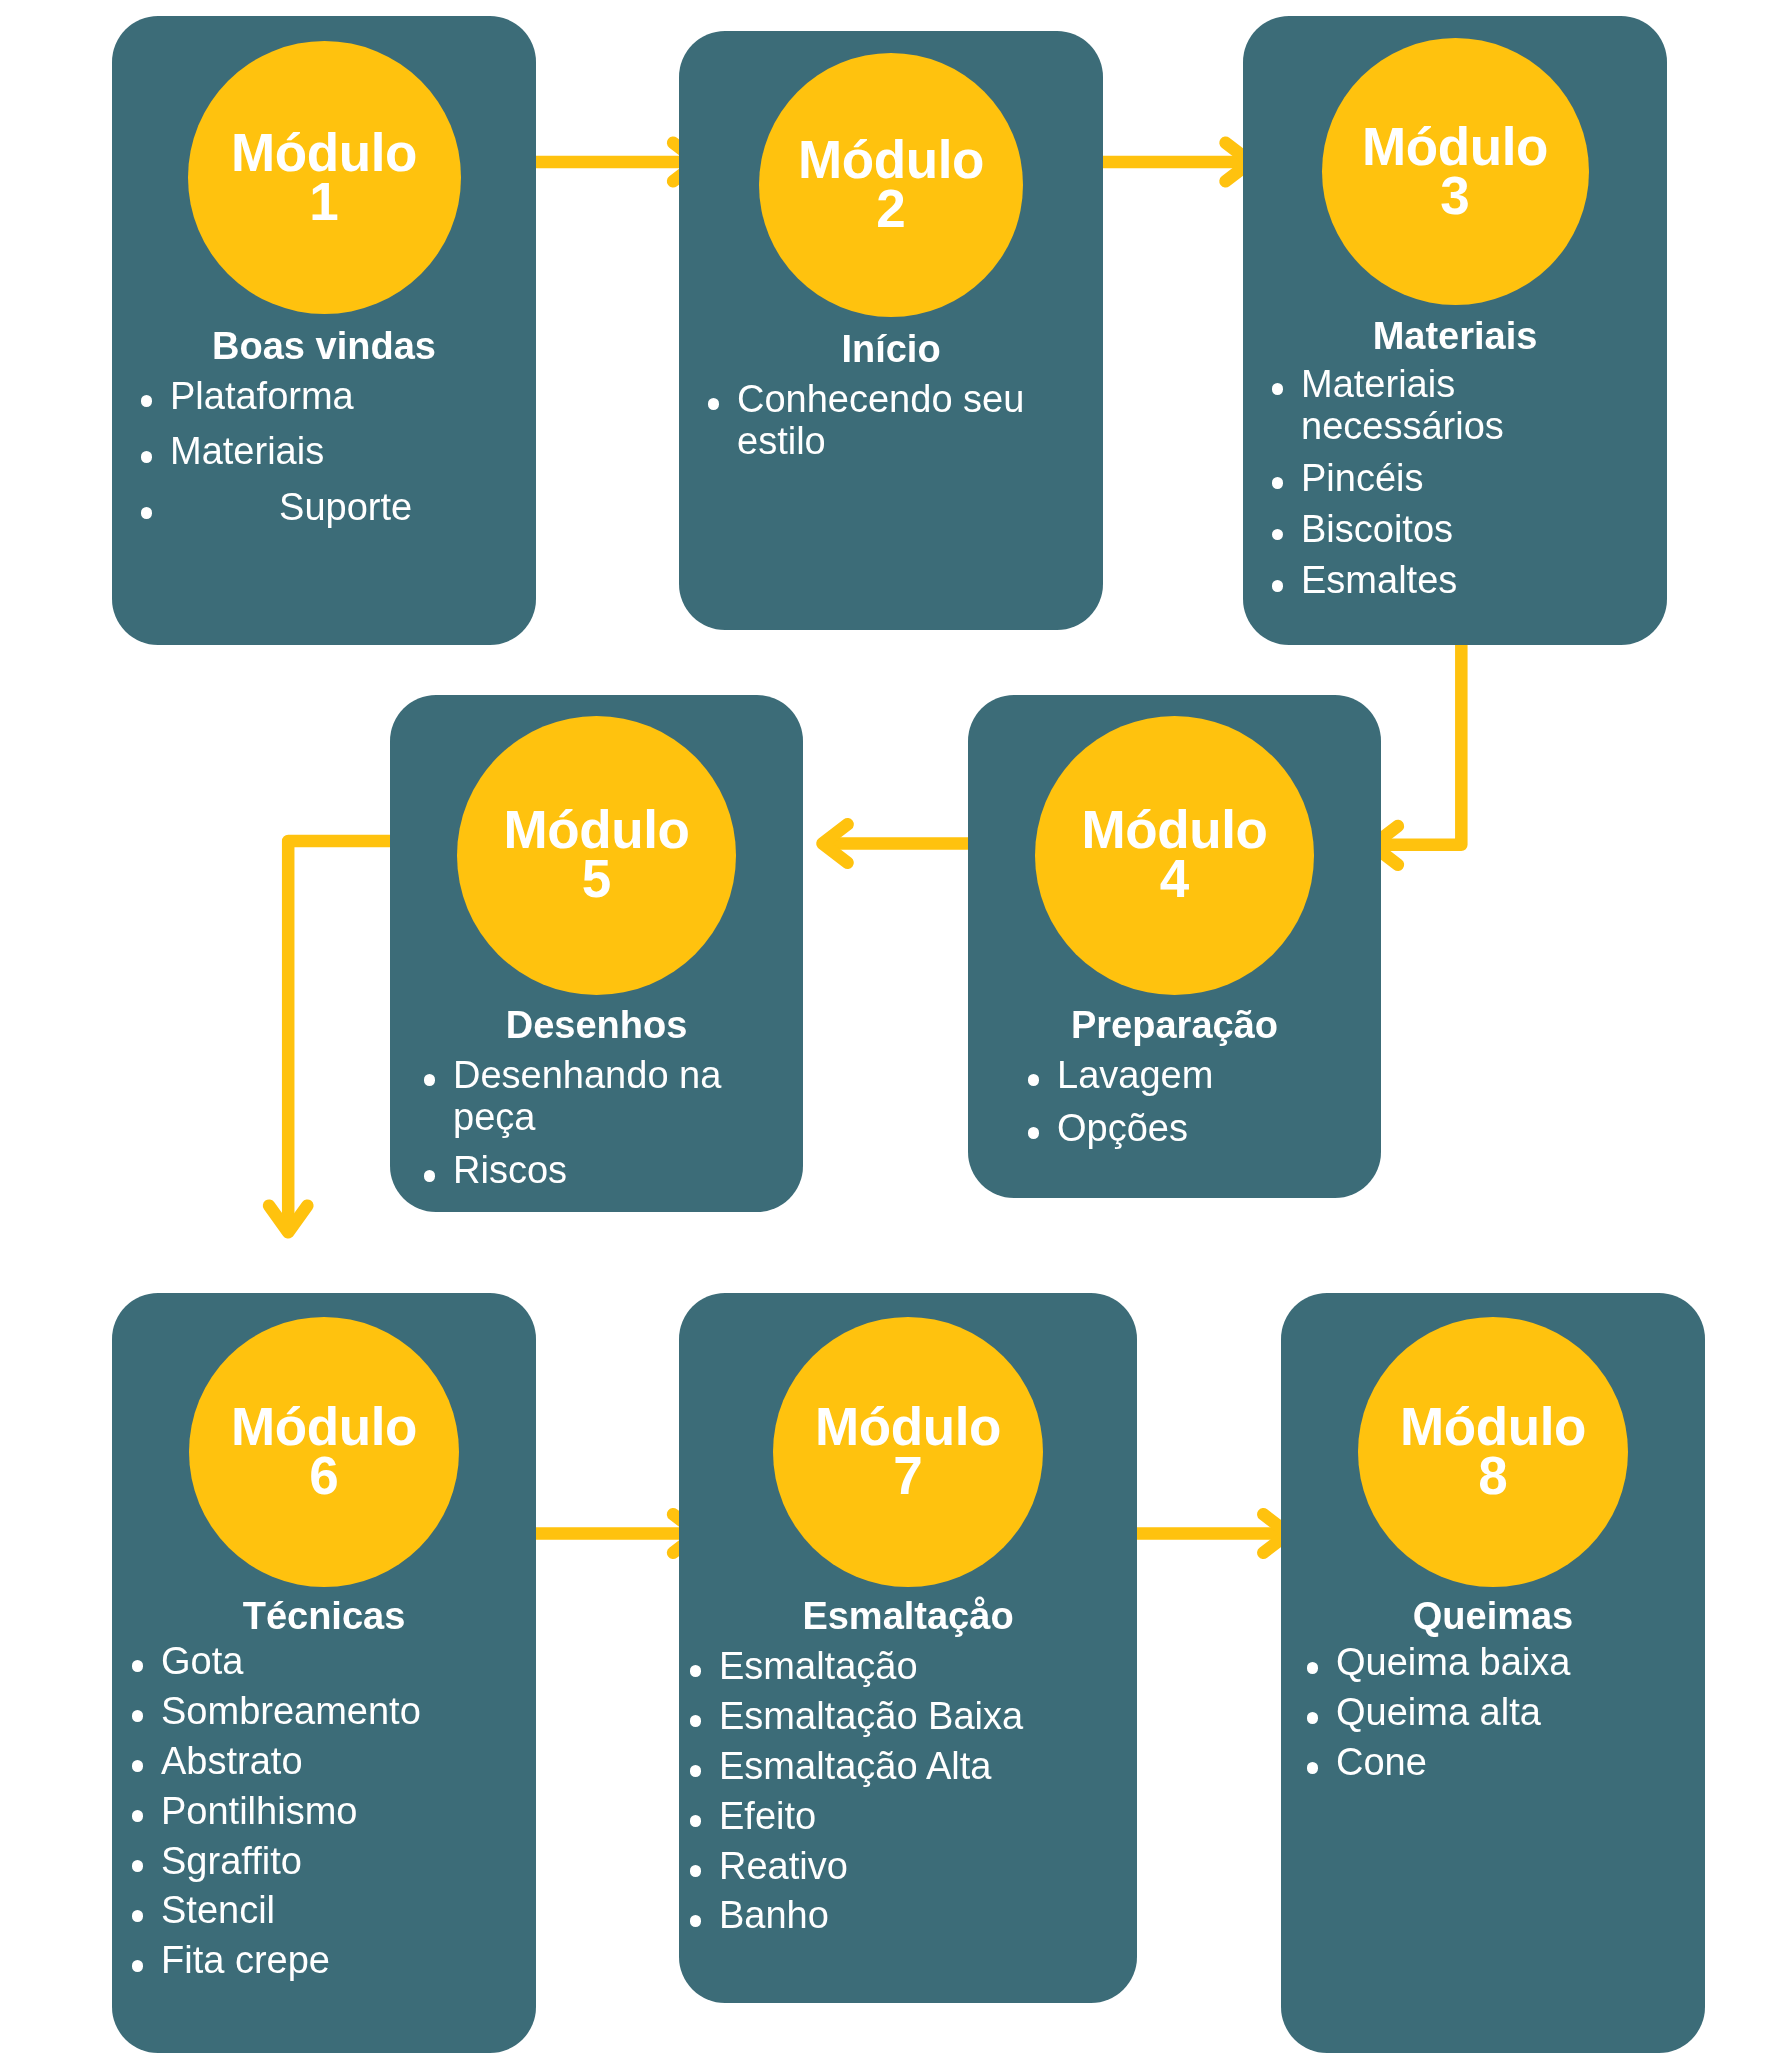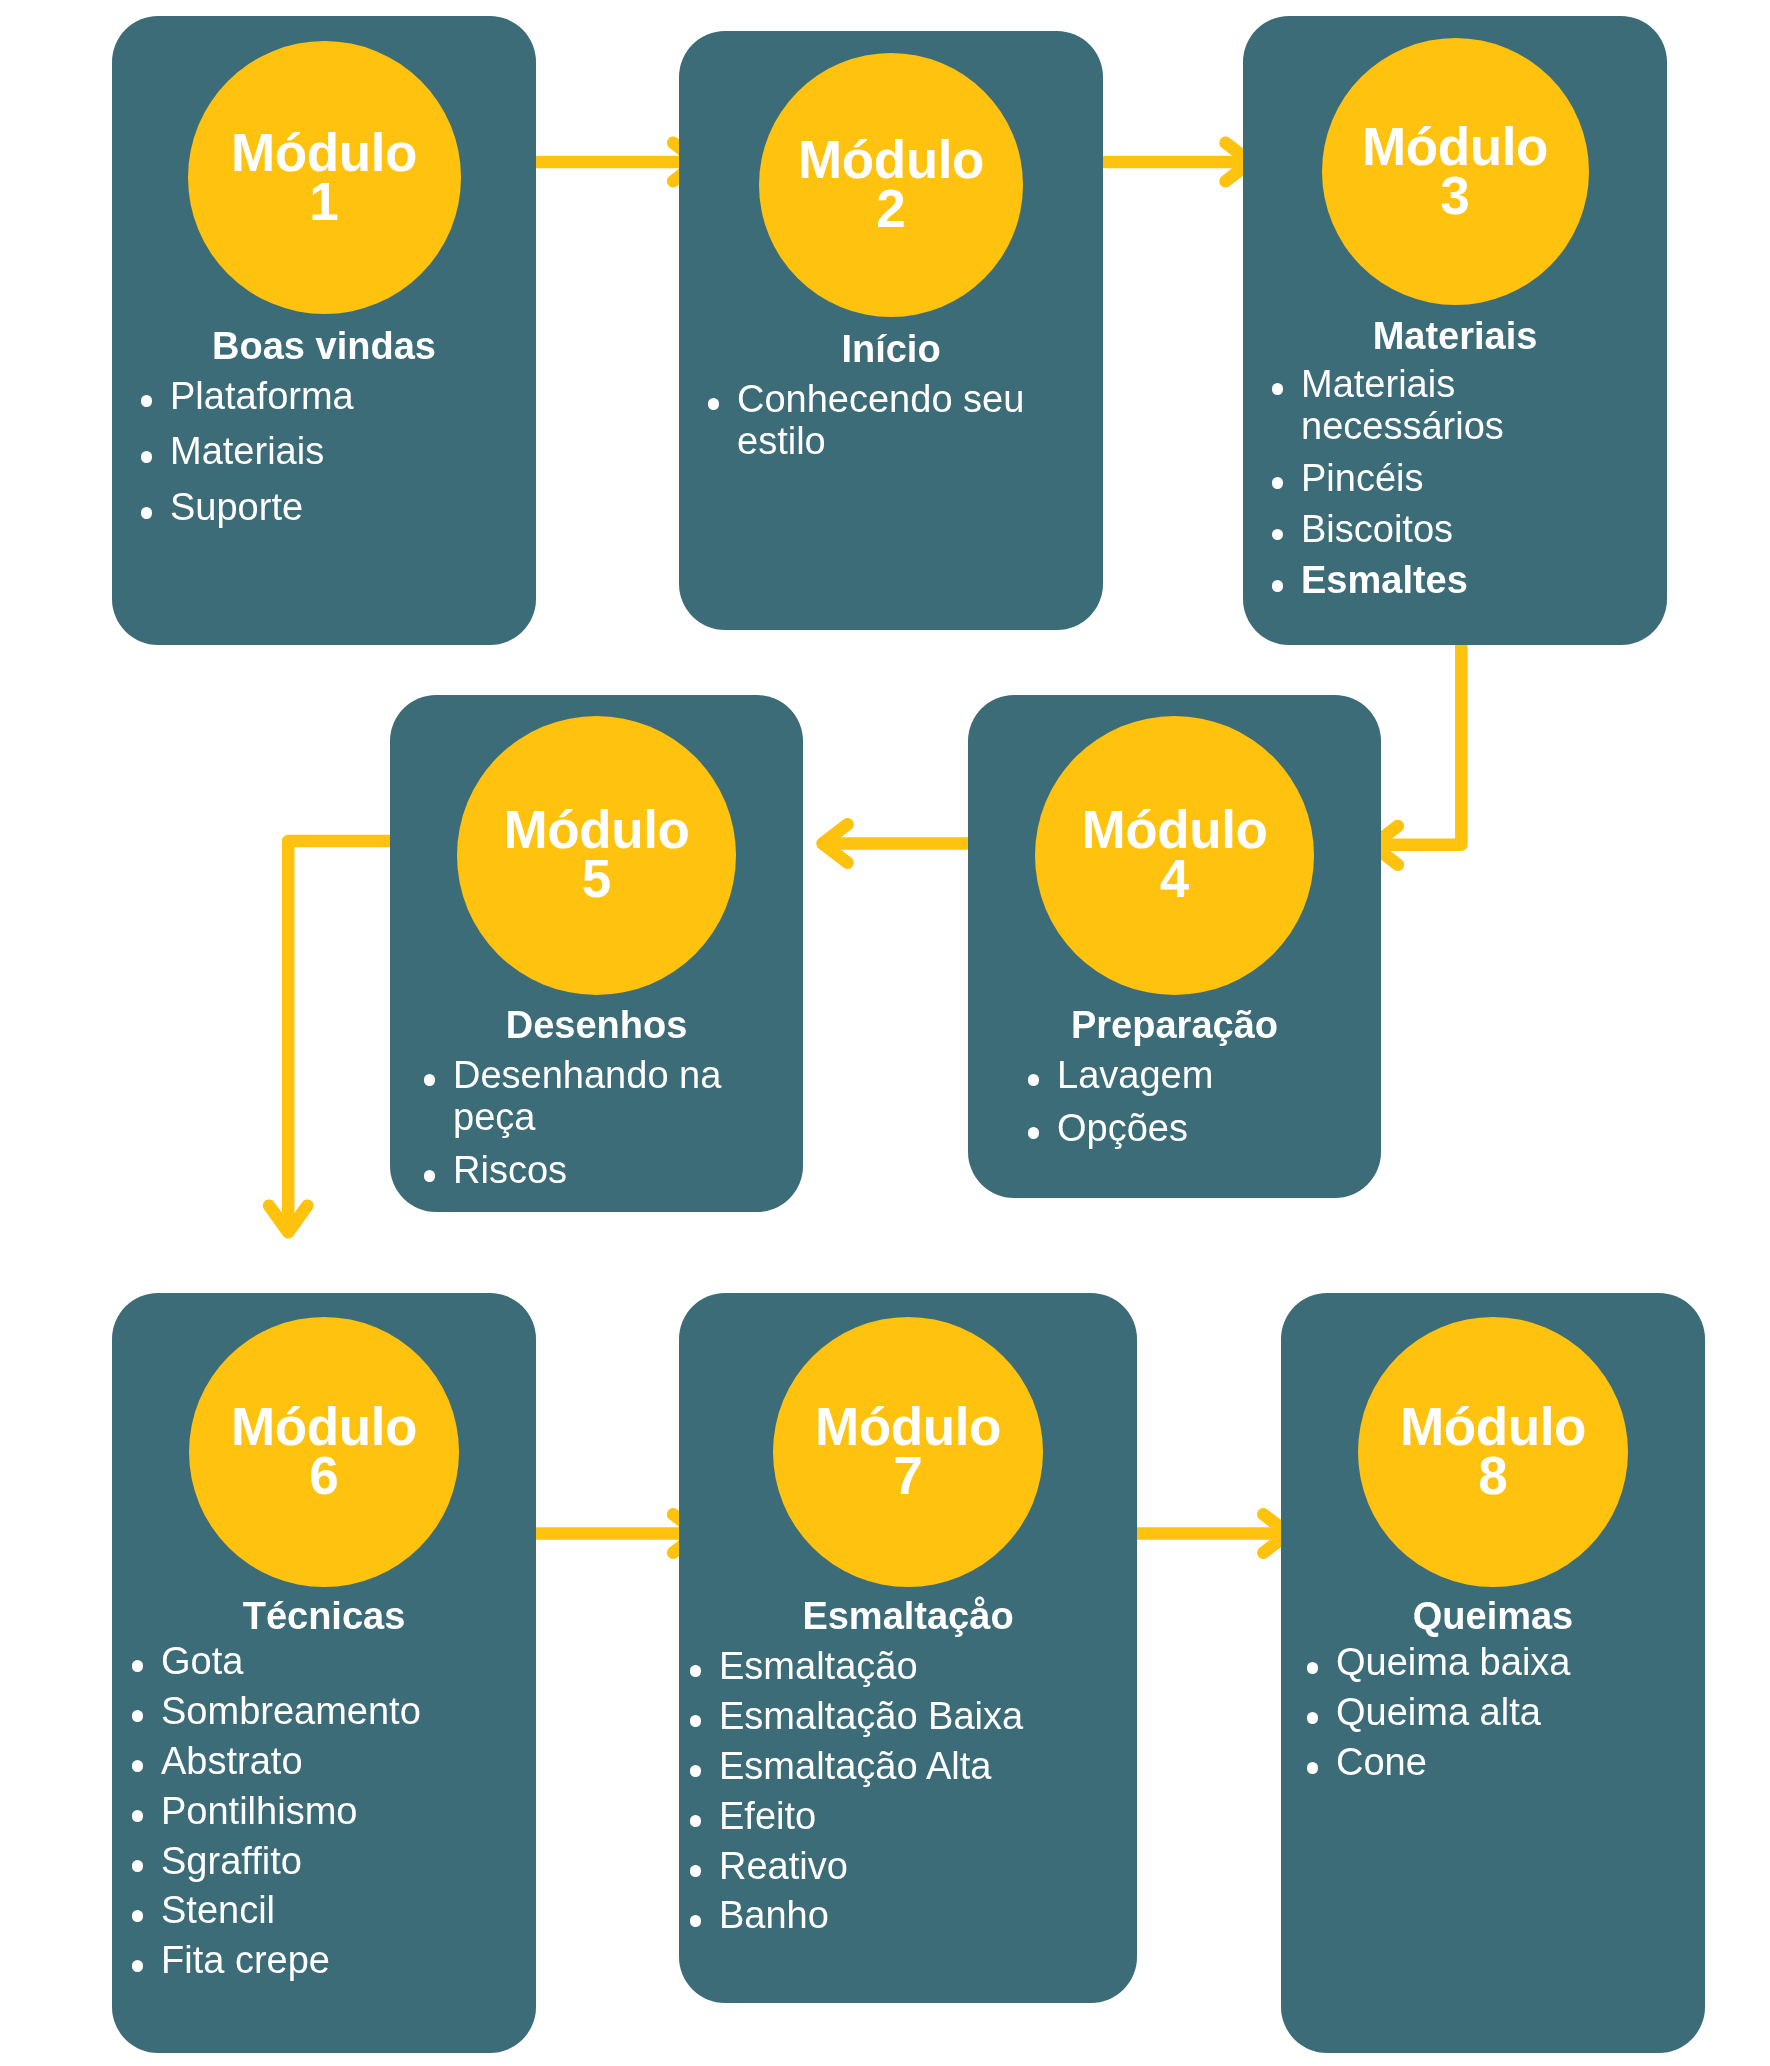--- a/index.html
+++ b/index.html
@@ -135,21 +135,21 @@
 
   <div class="module" style="left:112px; top:16px; width:424px; height:629px; padding-top:25px;">
     <div class="badge" style="width:273px; height:273px; font-size:53px;">
       <span class="badge-word">Módulo</span>
       <span class="badge-num">1</span>
     </div>
     <div class="mod-title" style="font-size:38px; margin-top:13.3px;">Boas vindas</div>
     <ul class="mod-list" style="font-size:38px; margin-top:7.4px; padding-left:58px; padding-right:14.8px;">
       <li style="margin-bottom:13.3px;">Plataforma</li>
       <li style="margin-bottom:13.3px;">Materiais</li>
-      <li style="margin-bottom:13.3px;">Suporte</li>
+      <li style="margin-bottom:13.3px;text-align:center;">Suporte</li>
     </ul>
   </div>
 
   <div class="module" style="left:679px; top:31px; width:424px; height:599px; padding-top:22px;">
     <div class="badge" style="width:264px; height:264px; font-size:53px;">
       <span class="badge-word">Módulo</span>
       <span class="badge-num">2</span>
     </div>
     <div class="mod-title" style="font-size:38px; margin-top:13.3px;">Início</div>
     <ul class="mod-list" style="font-size:38px; margin-top:7.4px; padding-left:58px; padding-right:4px;">
@@ -160,21 +160,21 @@
   <div class="module" style="left:1243px; top:16px; width:424px; height:629px; padding-top:22px;">
     <div class="badge" style="width:267px; height:267px; font-size:53px;">
       <span class="badge-word">Módulo</span>
       <span class="badge-num">3</span>
     </div>
     <div class="mod-title" style="font-size:38px; margin-top:11.8px;">Materiais</div>
     <ul class="mod-list" style="font-size:38px; margin-top:5.9px; padding-left:58px; padding-right:10.3px;">
       <li style="margin-bottom:8.9px;">Materiais necessários</li>
       <li style="margin-bottom:8.9px;">Pincéis</li>
       <li style="margin-bottom:8.9px;">Biscoitos</li>
-      <li style="margin-bottom:22px;font-weight:bold;">Esmaltes</li>
+      <li style="margin-bottom:22px;">Esmaltes</li>
     </ul>
   </div>
 
   <div class="module" style="left:390px; top:695px; width:413px; height:517px; padding-top:20.7px;">
     <div class="badge" style="width:279px; height:279px; font-size:53px;">
       <span class="badge-word">Módulo</span>
       <span class="badge-num">5</span>
     </div>
     <div class="mod-title" style="font-size:38px; margin-top:11.8px;">Desenhos</div>
     <ul class="mod-list" style="font-size:38px; margin-top:7.4px; padding-left:63px; padding-right:19px;">

